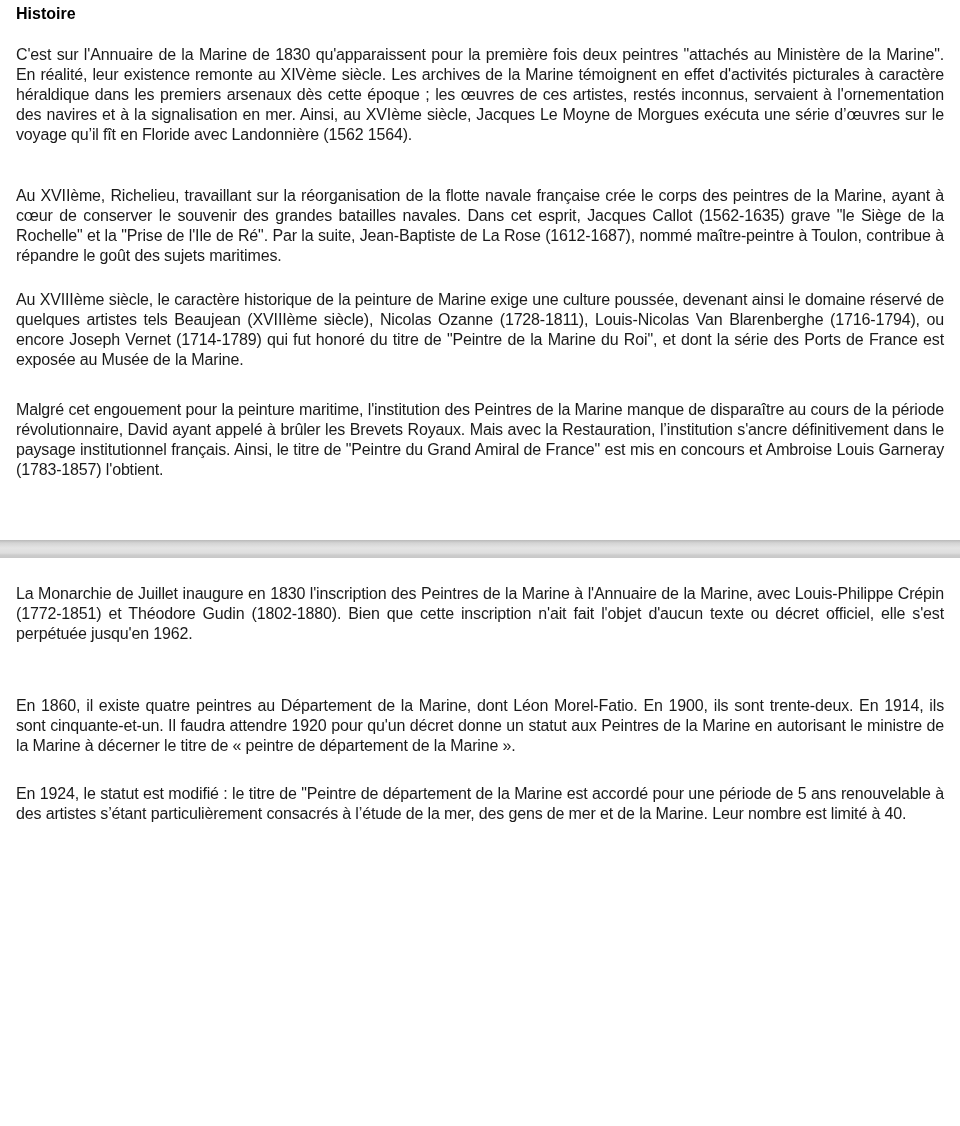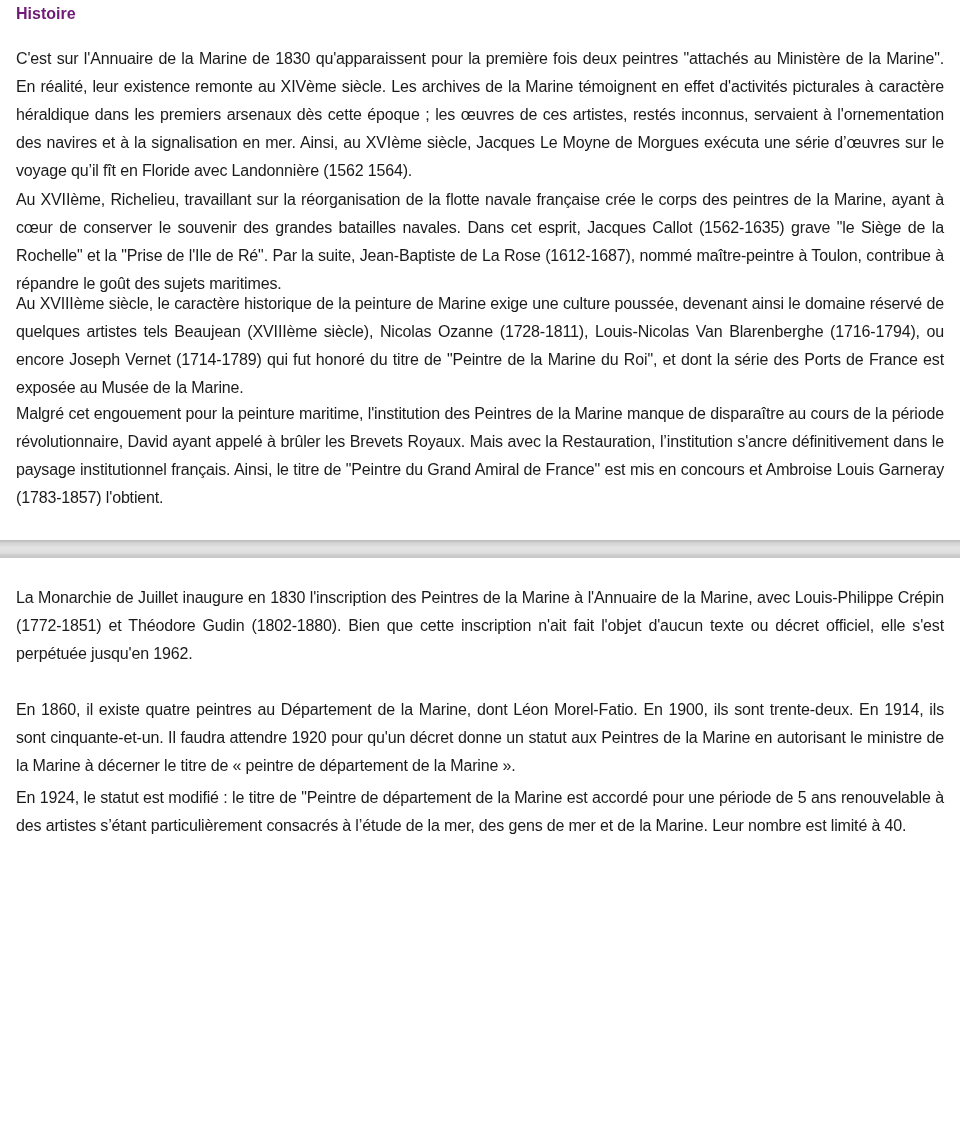--- a/index.html
+++ b/index.html
@@ -22,26 +22,26 @@
     background: #ffffff;
   }
   .page-1 { top: 0; height: 540px; }
   .page-2 { top: 558px; height: 576px; }
   .heading {
     position: absolute;
     left: 16px;
     top: 5px;
     font-size: 16px;
     font-weight: bold;
-    color: #701a75;
+    color: #000000;
   }
   p {
     margin: 0;
     font-size: 16px;
-    line-height: 28px;
+    line-height: 20px;
     text-align: justify;
     letter-spacing: -0.15px;
   }
   .para { position: absolute; left: 16px; width: 928px; }
   .p1 { top: 45px; }
   .p2 { top: 186px; }
   .p3 { top: 290px; }
   .p4 { top: 400px; }
 
   .q1 { top: 26px; }

